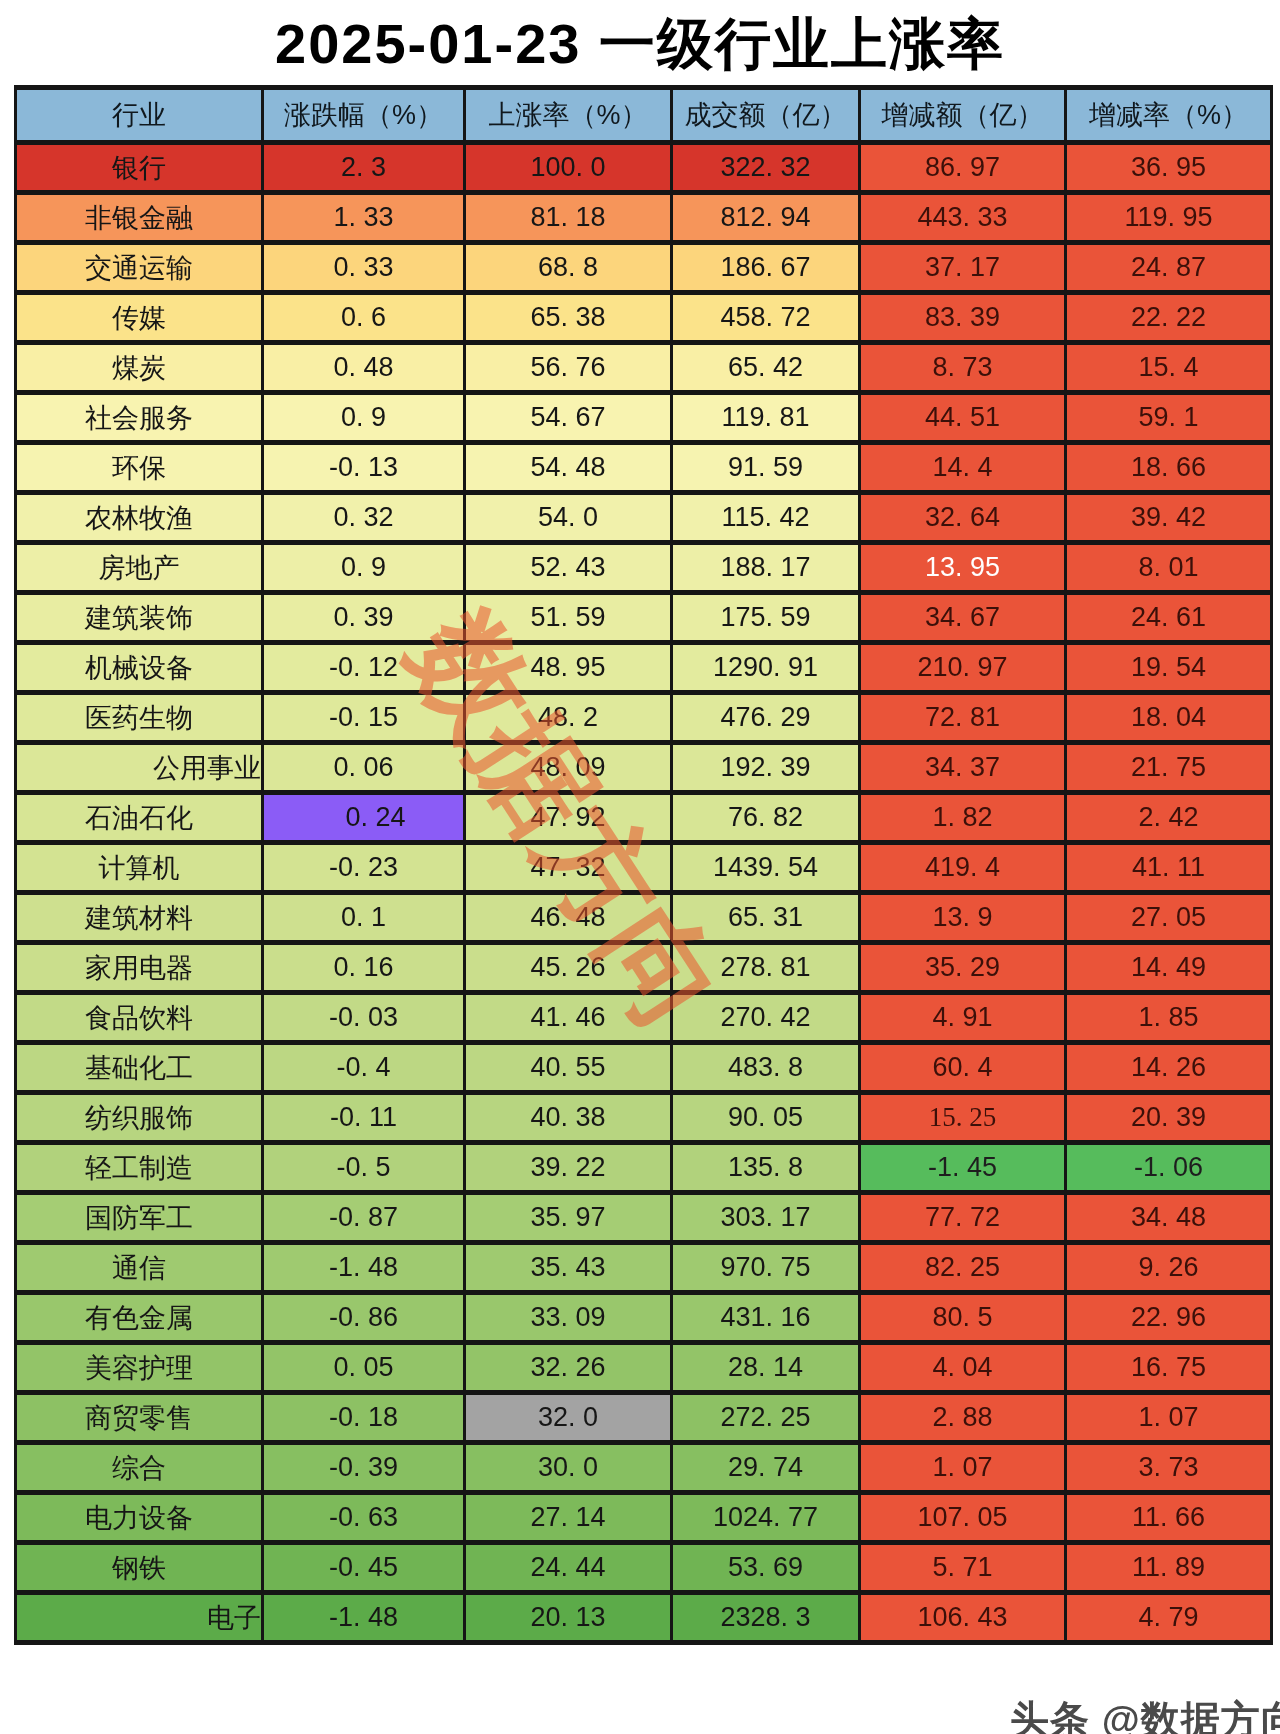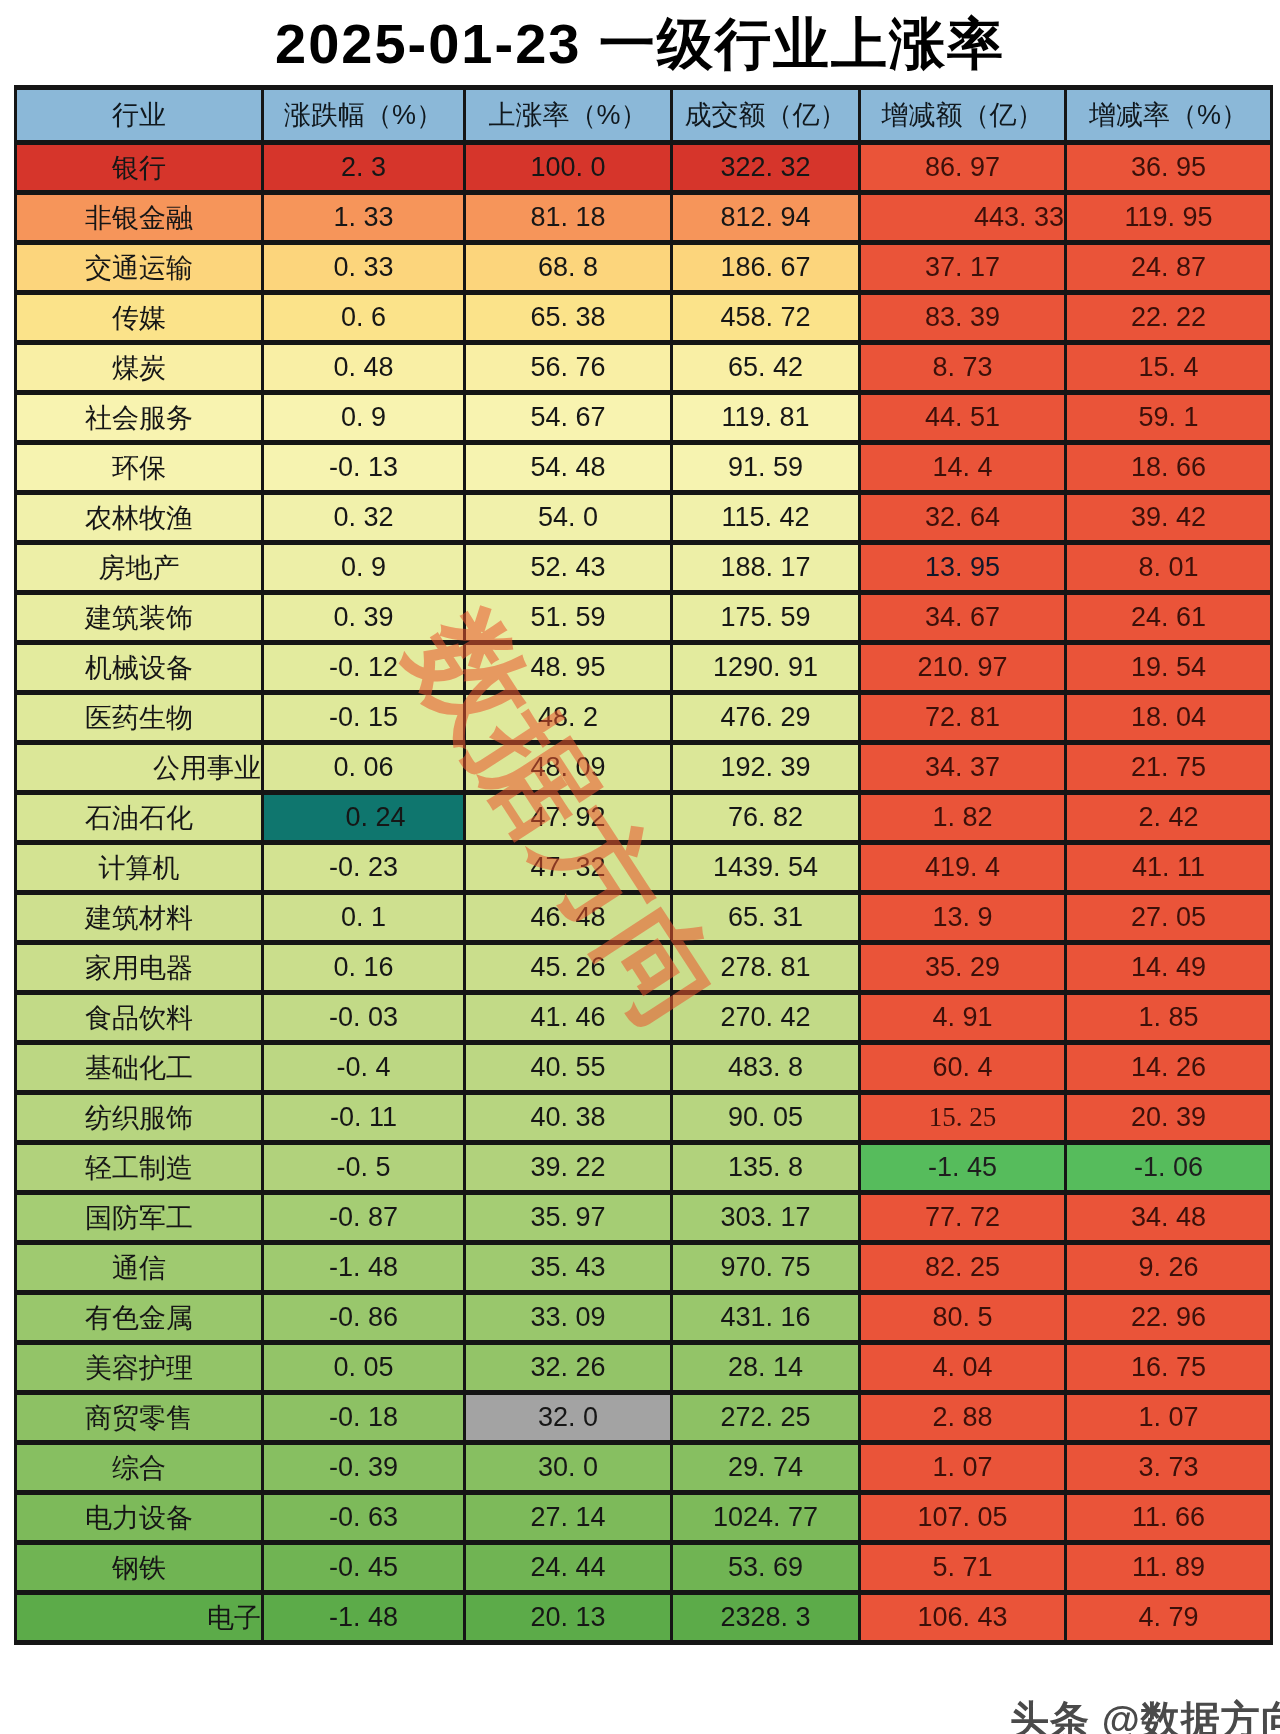--- a/index.html
+++ b/index.html
@@ -66,21 +66,21 @@
         <td style="background: rgb(214, 53, 43);">100. 0</td>
         <td style="background: rgb(214, 53, 43);">322. 32</td>
         <td style="background: rgb(234, 84, 57); color: rgb(60, 16, 9);">86. 97</td>
         <td style="background: rgb(234, 84, 57); color: rgb(60, 16, 9);">36. 95</td>
       </tr>
       <tr>
         <td style="background: rgb(246, 149, 90);">非银金融</td>
         <td style="background: rgb(246, 149, 90);">1. 33</td>
         <td style="background: rgb(246, 149, 90);">81. 18</td>
         <td style="background: rgb(246, 149, 90);">812. 94</td>
-        <td style="background: rgb(234, 84, 57); color: rgb(60, 16, 9); text-align: right;">443. 33</td>
+        <td style="background: rgb(234, 84, 57); color: rgb(60, 16, 9);">443. 33</td>
         <td style="background: rgb(234, 84, 57); color: rgb(60, 16, 9);">119. 95</td>
       </tr>
       <tr>
         <td style="background: rgb(252, 213, 124);">交通运输</td>
         <td style="background: rgb(252, 213, 124);">0. 33</td>
         <td style="background: rgb(252, 213, 124);">68. 8</td>
         <td style="background: rgb(252, 213, 124);">186. 67</td>
         <td style="background: rgb(234, 84, 57); color: rgb(60, 16, 9);">37. 17</td>
         <td style="background: rgb(234, 84, 57); color: rgb(60, 16, 9);">24. 87</td>
       </tr>
@@ -122,21 +122,21 @@
         <td style="background: rgb(241, 241, 171);">54. 0</td>
         <td style="background: rgb(241, 241, 171);">115. 42</td>
         <td style="background: rgb(234, 84, 57); color: rgb(60, 16, 9);">32. 64</td>
         <td style="background: rgb(234, 84, 57); color: rgb(60, 16, 9);">39. 42</td>
       </tr>
       <tr>
         <td style="background: rgb(237, 239, 167);">房地产</td>
         <td style="background: rgb(237, 239, 167);">0. 9</td>
         <td style="background: rgb(237, 239, 167);">52. 43</td>
         <td style="background: rgb(237, 239, 167);">188. 17</td>
-        <td style="background: rgb(234, 84, 57); color: #0f172a;">13. 95</td>
+        <td style="background: rgb(234, 84, 57); color: #ffffff;">13. 95</td>
         <td style="background: rgb(234, 84, 57); color: rgb(60, 16, 9);">8. 01</td>
       </tr>
       <tr>
         <td style="background: rgb(232, 237, 162);">建筑装饰</td>
         <td style="background: rgb(232, 237, 162);">0. 39</td>
         <td style="background: rgb(232, 237, 162);">51. 59</td>
         <td style="background: rgb(232, 237, 162);">175. 59</td>
         <td style="background: rgb(234, 84, 57); color: rgb(60, 16, 9);">34. 67</td>
         <td style="background: rgb(234, 84, 57); color: rgb(60, 16, 9);">24. 61</td>
       </tr>
@@ -159,21 +159,21 @@
       <tr>
         <td style="background: rgb(219, 231, 152); text-align: right;">公用事业</td>
         <td style="background: rgb(219, 231, 152);">0. 06</td>
         <td style="background: rgb(219, 231, 152);">48. 09</td>
         <td style="background: rgb(219, 231, 152);">192. 39</td>
         <td style="background: rgb(234, 84, 57); color: rgb(60, 16, 9);">34. 37</td>
         <td style="background: rgb(234, 84, 57); color: rgb(60, 16, 9);">21. 75</td>
       </tr>
       <tr>
         <td style="background: rgb(215, 229, 149);">石油石化</td>
-        <td style="background: #0f766e; padding-left: 24px;">0. 24</td>
+        <td style="background: #8b5cf6; padding-left: 24px;">0. 24</td>
         <td style="background: rgb(215, 229, 149);">47. 92</td>
         <td style="background: rgb(215, 229, 149);">76. 82</td>
         <td style="background: rgb(234, 84, 57); color: rgb(60, 16, 9);">1. 82</td>
         <td style="background: rgb(234, 84, 57); color: rgb(60, 16, 9);">2. 42</td>
       </tr>
       <tr>
         <td style="background: rgb(211, 227, 146);">计算机</td>
         <td style="background: rgb(211, 227, 146);">-0. 23</td>
         <td style="background: rgb(211, 227, 146);">47. 32</td>
         <td style="background: rgb(211, 227, 146);">1439. 54</td>

